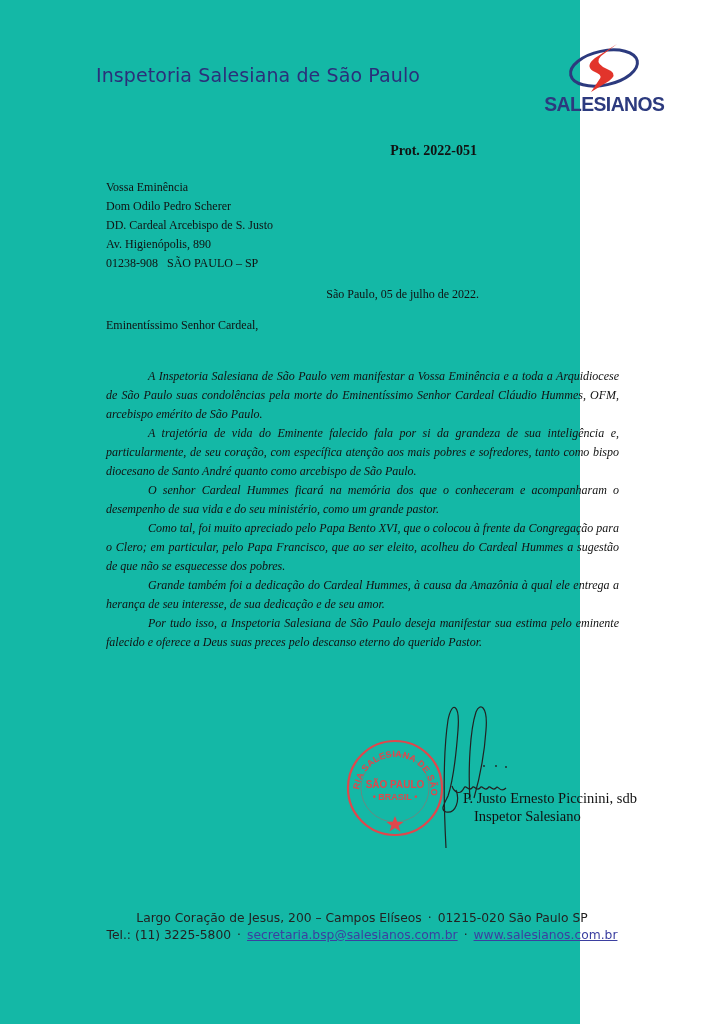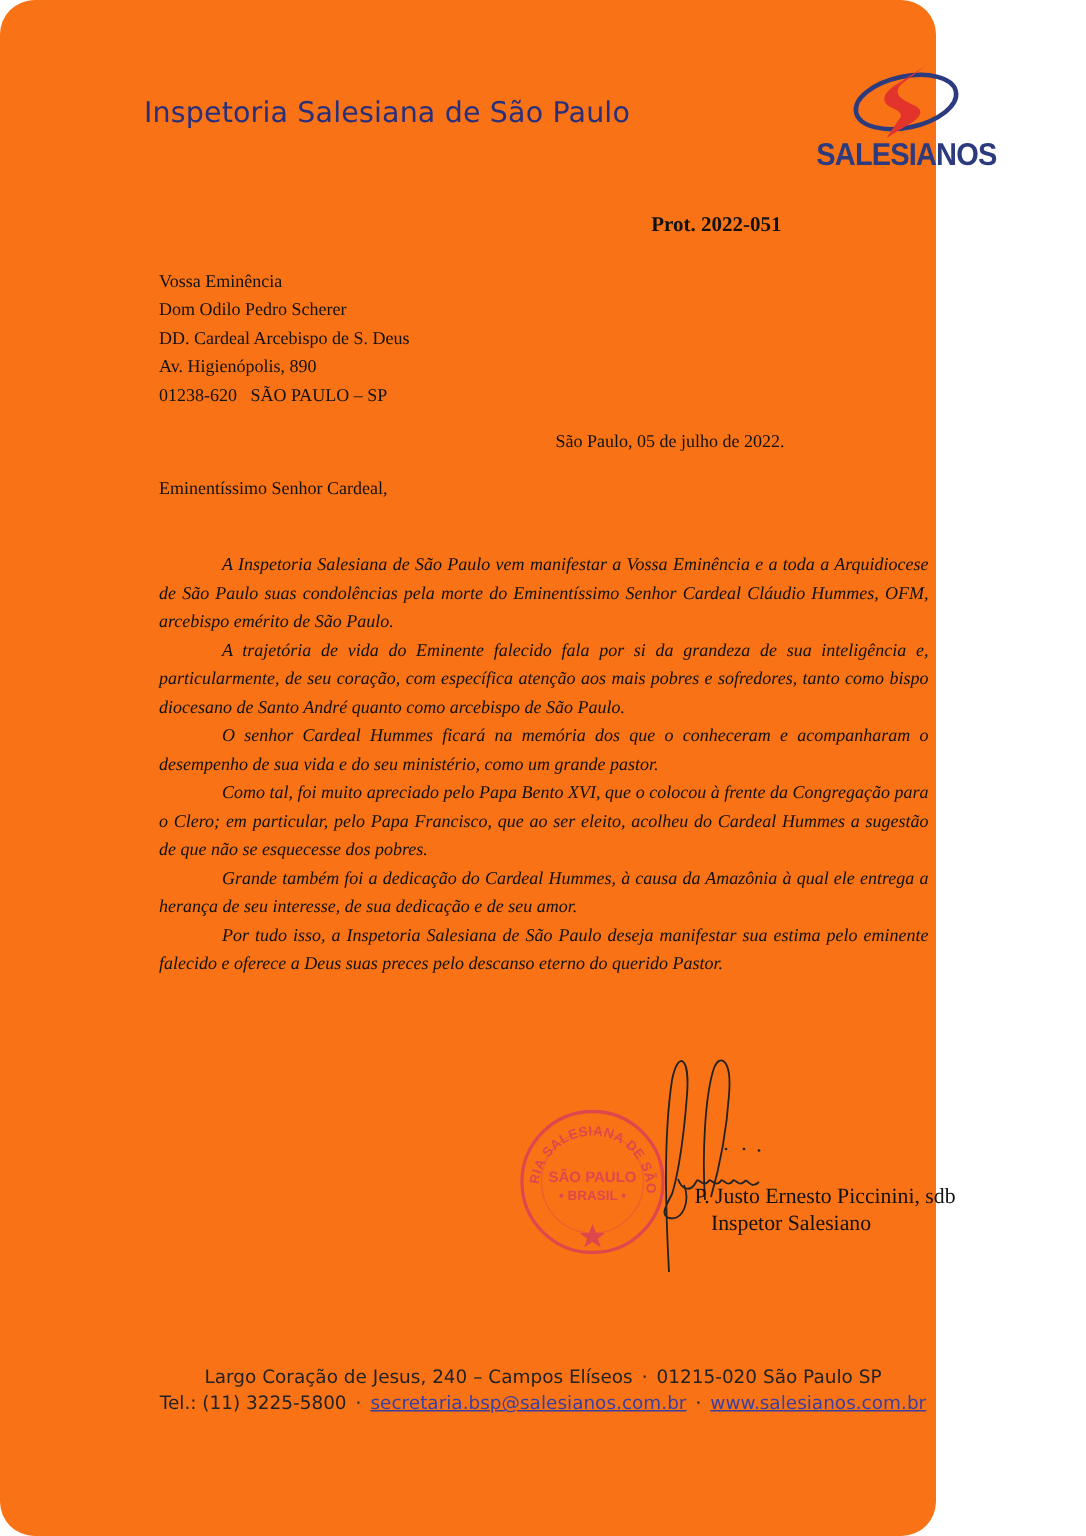--- a/index.html
+++ b/index.html
@@ -1,17 +1,17 @@
 <!DOCTYPE html>
 <html><head>
   <meta charset="utf-8">
   <style>
     html, body { margin: 0; padding: 0; background: #ffffff; }
     body { width: 724px; height: 1024px; position: relative; overflow: hidden; color: #111; }
-    .page { position: absolute; left: 0; top: 0; width: 624px; height: 1024px; background: #f97316; border-radius: 23px; }
+    .page { position: absolute; left: 0; top: 0; width: 580px; height: 1024px; background: #14b8a6; }
 
     .org-title {
       position: absolute; left: 96px; top: 64px;
       font-family: "DejaVu Sans", sans-serif; font-size: 19px; color: #2b2f7a;
       letter-spacing: 0.1px; white-space: nowrap;
     }
     .logo { position: absolute; left: 539px; top: 40px; width: 130px; height: 80px; }
     .logo-word {
       position: absolute; left: 0; top: 52px; width: 130px; text-align: center;
       font-family: "Liberation Sans", sans-serif; font-size: 21px; font-weight: bold;
@@ -60,23 +60,23 @@
       <path d="M78 4 L62 16 Q56 22 64 27 L72 31 Q78 35 70 41 L52 52 L60 40 Q64 36 58 33 L54 31 Q46 26 56 18 Z" fill="#e2342b"></path>
     </svg>
     <div class="logo-word">SALESIANOS</div>
   </div>
 
   <div class="prot serif">Prot. 2022-051</div>
 
   <div class="recipient serif">
     <div>Vossa Eminência</div>
     <div class="bold">Dom Odilo Pedro Scherer</div>
-    <div>DD. Cardeal Arcebispo de S. Deus</div>
+    <div>DD. Cardeal Arcebispo de S. Justo</div>
     <div>Av. Higienópolis, 890</div>
-    <div class="bold" style="white-space:pre">01238-620   SÃO PAULO – SP</div>
+    <div class="bold" style="white-space:pre">01238-908   SÃO PAULO – SP</div>
   </div>
 
   <div class="date serif">São Paulo, 05 de julho de 2022.</div>
 
   <div class="salutation serif">Eminentíssimo Senhor Cardeal,</div>
 
   <div class="body-text serif">
     <p>A Inspetoria Salesiana de São Paulo vem manifestar a Vossa Eminência e a toda a Arquidiocese de São Paulo suas condolências pela morte do Eminentíssimo Senhor Cardeal Cláudio Hummes, OFM, arcebispo emérito de São Paulo.</p>
     <p>A trajetória de vida do Eminente falecido fala por si da grandeza de sua inteligência e, particularmente, de seu coração, com específica atenção aos mais pobres e sofredores, tanto como bispo diocesano de Santo André quanto como arcebispo de São Paulo.</p>
     <p>O senhor Cardeal Hummes ficará na memória dos que o conheceram e acompanharam o desempenho de sua vida e do seu ministério, como um grande pastor.</p>
@@ -107,19 +107,19 @@
     <circle cx="66" cy="66" r="0.9" fill="#222"></circle>
     <circle cx="76" cy="67" r="0.9" fill="#222"></circle>
   </svg>
 
   <div class="signer serif">
     <div>P. Justo Ernesto Piccinini, sdb</div>
     <div class="role">Inspetor Salesiano</div>
   </div>
 
   <div class="footer line1">
-    <span>Largo Coração de Jesus, 240 – Campos Elíseos</span><span class="sep">·</span><span>01215-020 São Paulo SP</span>
+    <span>Largo Coração de Jesus, 200 – Campos Elíseos</span><span class="sep">·</span><span>01215-020 São Paulo SP</span>
   </div>
   <div class="footer line2">
     <span>Tel.: (11) 3225-5800</span><span class="sep">·</span><a>secretaria.bsp@salesianos.com.br</a><span class="sep">·</span><a>www.salesianos.com.br</a>
   </div>
 
 </div>
 
 </body></html>

